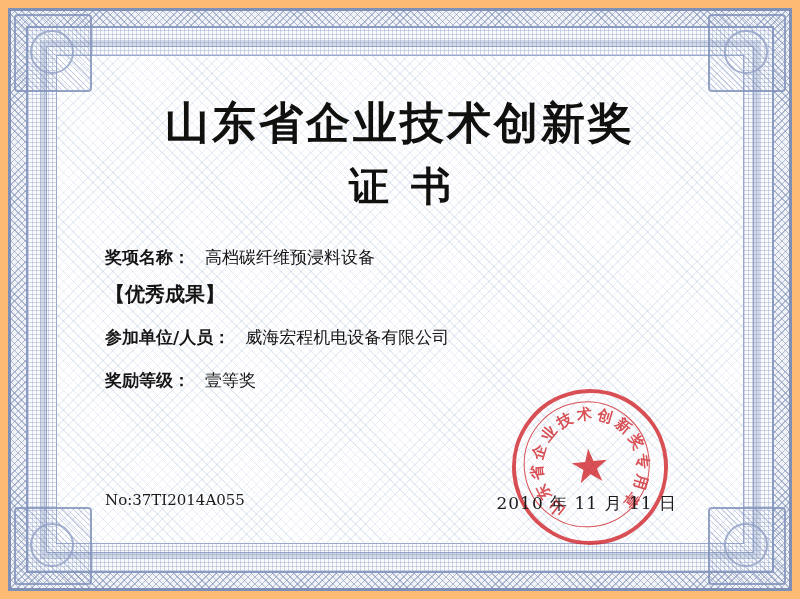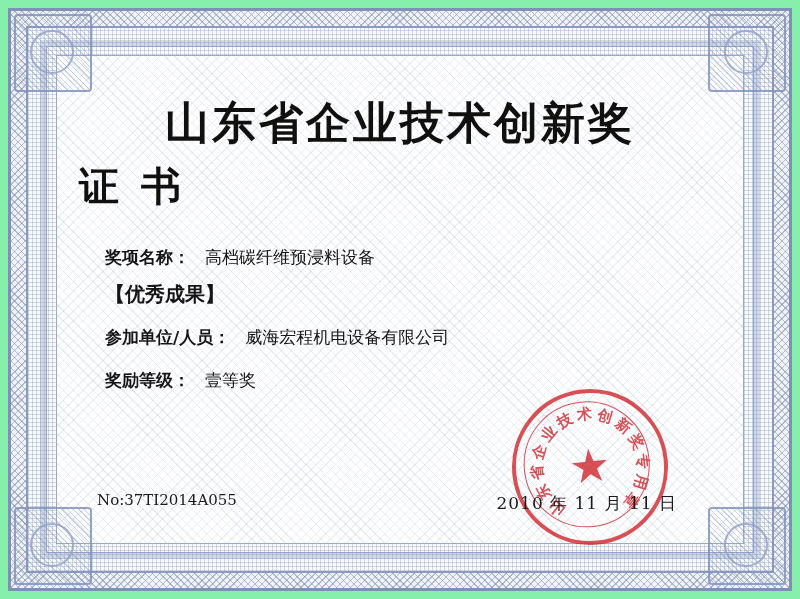--- a/index.html
+++ b/index.html
@@ -11,21 +11,21 @@
     width: 800px;
     height: 599px;
     overflow: hidden;
     font-family: "Liberation Serif", serif;
   }
 
   #certificate {
     position: relative;
     width: 800px;
     height: 599px;
-    background: #86efac;
+    background: #fdba74;
     overflow: hidden;
   }
 
   
   .border-outer {
     position: absolute;
     left: 8px; top: 8px;
     width: 784px; height: 583px;
     box-sizing: border-box;
     border: 3px solid #7f8fb5;
@@ -123,21 +123,21 @@
     font-family: "DejaVu Serif", "Liberation Serif", serif;
     font-weight: bold;
     font-size: 44px;
     letter-spacing: 3px;
     color: #10100e;
   }
   .title-sub {
     position: absolute;
     top: 103px;
     left: 0; right: 0;
-    text-align: left;
+    text-align: center;
     font-family: Liberation Mono, monospace;
     font-weight: bold;
     font-size: 40px;
     letter-spacing: 22px;
     text-indent: 22px;
     color: #10100e;
   }
 
   .fields {
     position: absolute;
@@ -216,21 +216,21 @@
 
   
   .footer {
     position: absolute;
     left: 0; right: 0;
     bottom: 14px;
     height: 70px;
   }
   .serial {
     position: absolute;
-    left: 40px;
+    left: 48px;
     bottom: 20px;
     font-family: "DejaVu Serif", "Liberation Serif", serif;
     font-size: 15px;
     color: #1a1a1a;
   }
   .issuer {
     position: absolute;
     right: 44px;
     bottom: 44px;
     font-family: "DejaVu Serif", "Liberation Serif", serif;

